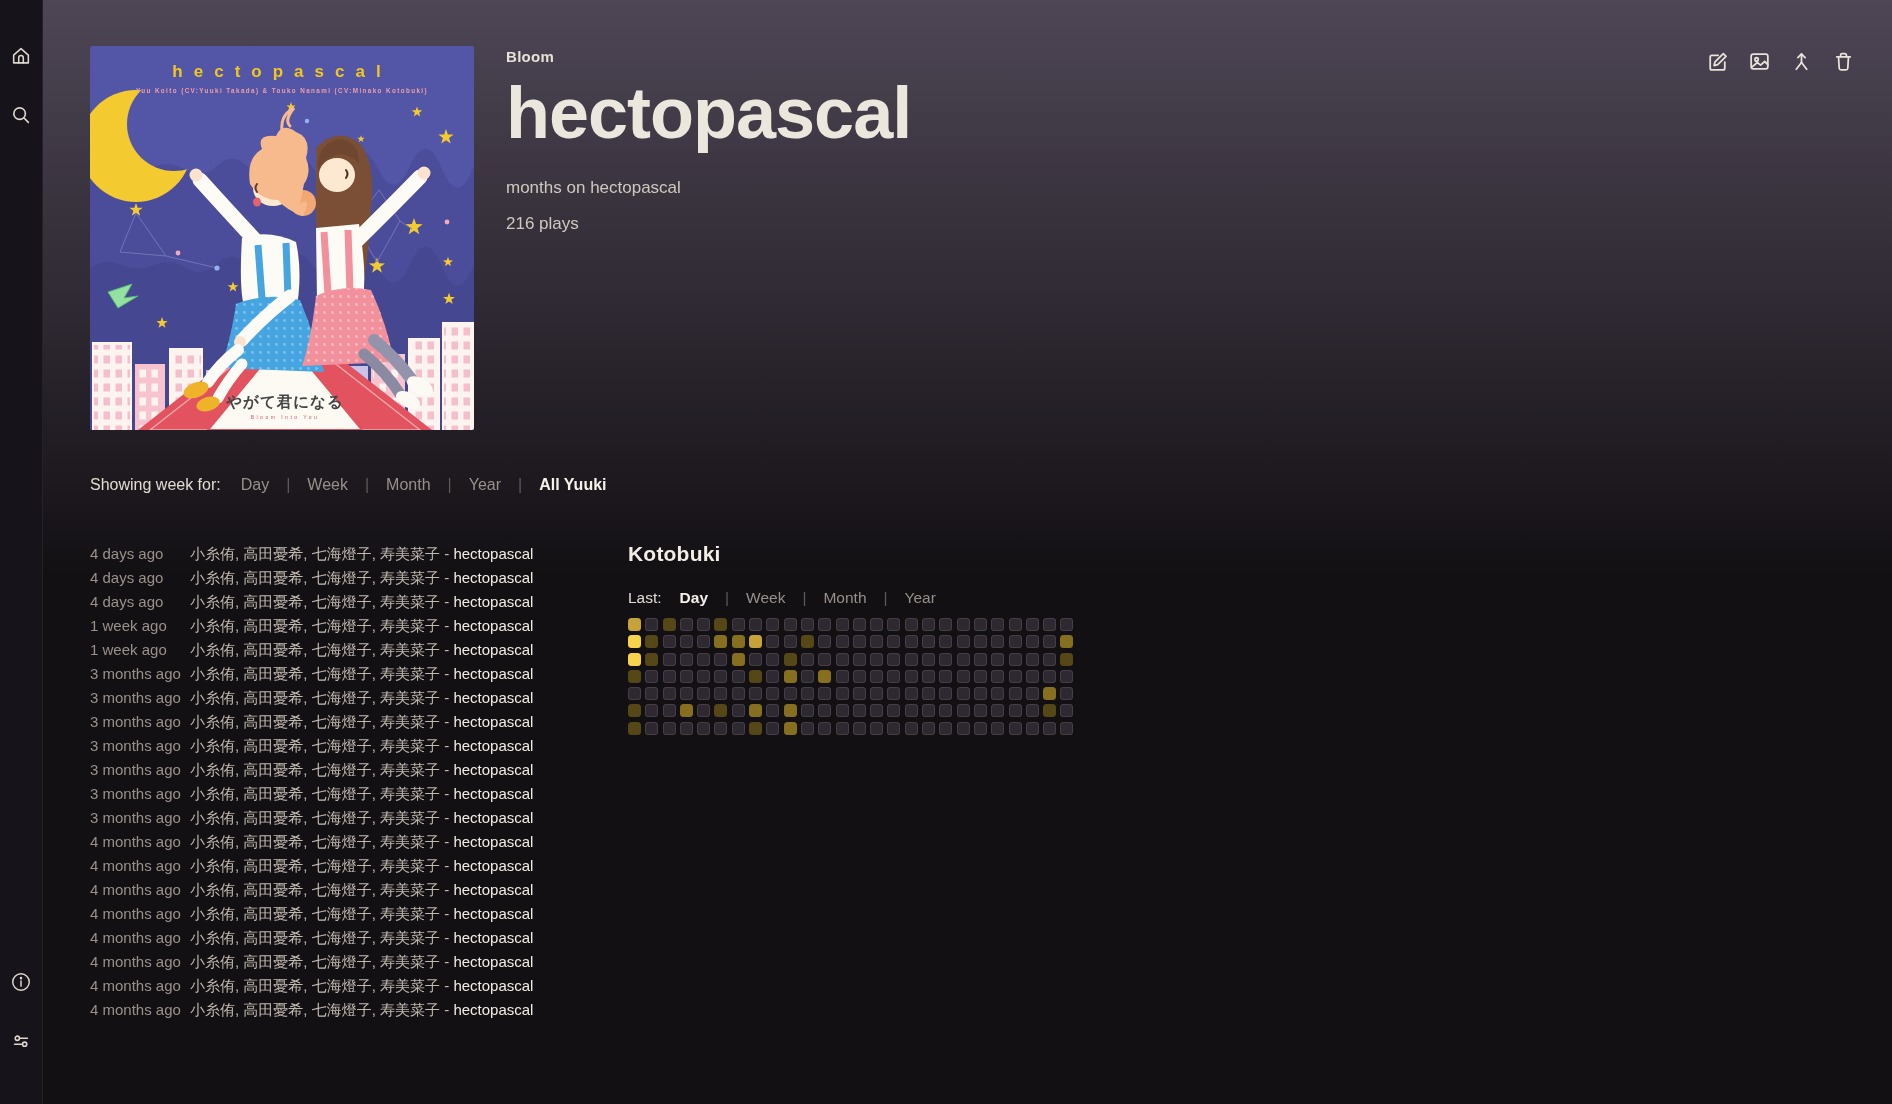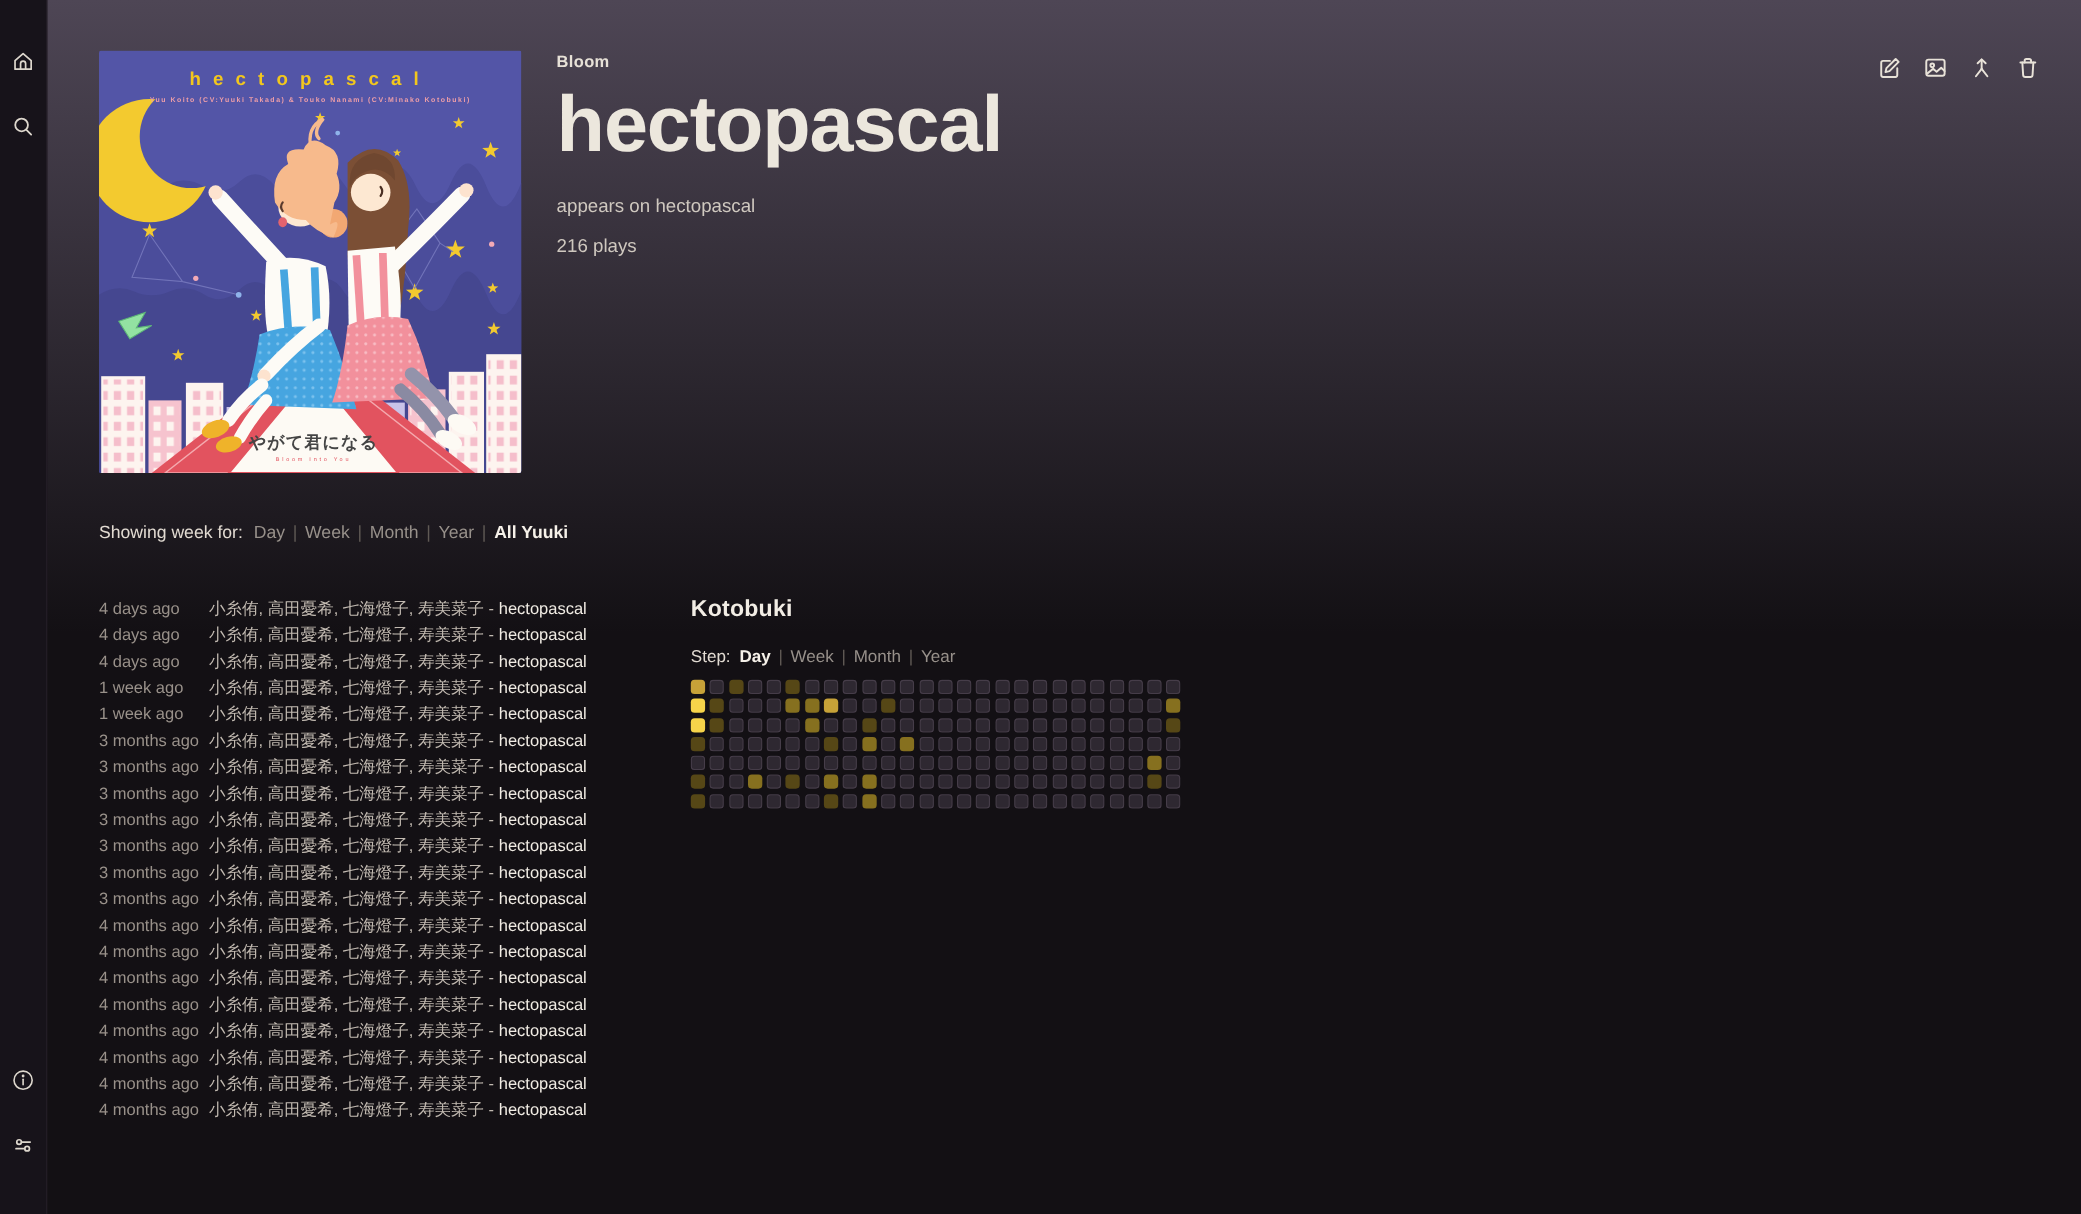--- a/index.html
+++ b/index.html
@@ -32,21 +32,21 @@
   .type-label { font-size:15px; font-weight:bold; color:#e7e1d7; letter-spacing:.3px; }
   .page-title { font-size:72px; font-weight:bold; color:#ece7dd; margin:12px 0 0; line-height:1.02; letter-spacing:-1px; }
   .appears { margin-top:28px; font-size:17px; color:#cfc8bf; }
   .appears a { color:#cfc8bf; text-decoration:none; cursor:pointer; }
   .plays { margin-top:16px; font-size:17px; color:#cfc8bf; }
   .actions { position:absolute; top:3px; right:0; display:flex; gap:17px; }
   .action-btn { width:25px; height:25px; color:#e8e2d8; cursor:pointer; }
   
   .stats-filter { margin-top:46px; font-size:16px; height:20px; }
   .flabel { color:#e2dbd2; margin-right:10px; }
-  .opt { color:#97908a; margin:0 0; cursor:pointer;text-align:center; }
+  .opt { color:#97908a; margin:0 10px; cursor:pointer;text-align:center; }
   .opt.sel { color:#f6f1e9; font-weight:bold; }
   .pipe { color:#605a55; margin:0 7px; }
   
   .columns { display:flex; margin-top:46px; }
   .col-left { width:538px; flex:0 0 538px; }
   .col-right { flex:1; }
   h2.sec-title { font-size:21px; font-weight:bold; color:#f2ede5; margin:0 0 20px; letter-spacing:.2px; }
   .lp-row { height:24px; line-height:24px; font-size:15px; display:flex; white-space:nowrap; }
   .lp-time { width:100px; flex:0 0 100px; color:#99918a; }
   .lp-entry { color:#c2bab1; }
@@ -208,21 +208,21 @@
           <ellipse cx="330" cy="340" rx="14" ry="8" fill="#fdfaf4" transform="rotate(28 330 340)"></ellipse>
           <ellipse cx="318" cy="354" rx="13" ry="7.5" fill="#fdfaf4" transform="rotate(28 318 354)"></ellipse>
         </g>
       </svg>
     </div>
 
     <div class="title-block">
       <div class="type-label">Bloom</div>
       <h1 class="page-title">hectopascal</h1>
       <div class="appears">
-        <span>appears on</span>
+        <span>months on</span>
         <a class="album-link">hectopascal</a>
       </div>
       <div class="plays">216 plays</div>
     </div>
 
     <div class="actions">
       <div class="action-btn">
         <svg viewBox="0 0 24 24" fill="none" stroke="currentColor" stroke-width="1.7" stroke-linecap="round" stroke-linejoin="round">
             <path d="M19 12.5 v6 a1.6 1.6 0 0 1 -1.6 1.6 h-10.8 a1.6 1.6 0 0 1 -1.6 -1.6 v-10.8 a1.6 1.6 0 0 1 1.6 -1.6 h6"></path>
             <path d="M17.6 4.4 l2.6 2.6 -8 8 -3.5 0.9 0.9 -3.5 Z"></path>
@@ -339,21 +339,21 @@
           <div class="lp-row">
             <span class="lp-time">4 months ago</span>
             <span class="lp-entry"><a class="artist">小糸侑</a>, <a class="artist">高田憂希</a>, <a class="artist">七海燈子</a>, <a class="artist">寿美菜子</a> - <a class="lp-track">hectopascal</a></span>
           </div>
         </div>
     </section>
 
     <section class="col-right">
       <h2 class="sec-title">Kotobuki</h2>
       <div class="opt-row">
-        <span class="flabel">Step:</span><span><span class="opt sel">Day</span><span class="pipe">|</span><span class="opt">Week</span><span class="pipe">|</span><span class="opt">Month</span><span class="pipe">|</span><span class="opt">Year</span></span>
+        <span class="flabel">Last:</span><span><span class="opt sel">Day</span><span class="pipe">|</span><span class="opt">Week</span><span class="pipe">|</span><span class="opt">Month</span><span class="pipe">|</span><span class="opt">Year</span></span>
       </div>
       <div id="heatmap">
           <div class="cell" style="background: rgb(199, 162, 56);"></div>
           <div class="cell empty" style="background: rgb(46, 40, 49);"></div>
           <div class="cell" style="background: rgb(86, 71, 22);"></div>
           <div class="cell empty" style="background: rgb(46, 40, 49);"></div>
           <div class="cell empty" style="background: rgb(46, 40, 49);"></div>
           <div class="cell" style="background: rgb(86, 71, 22);"></div>
           <div class="cell empty" style="background: rgb(46, 40, 49);"></div>
           <div class="cell empty" style="background: rgb(46, 40, 49);"></div>

